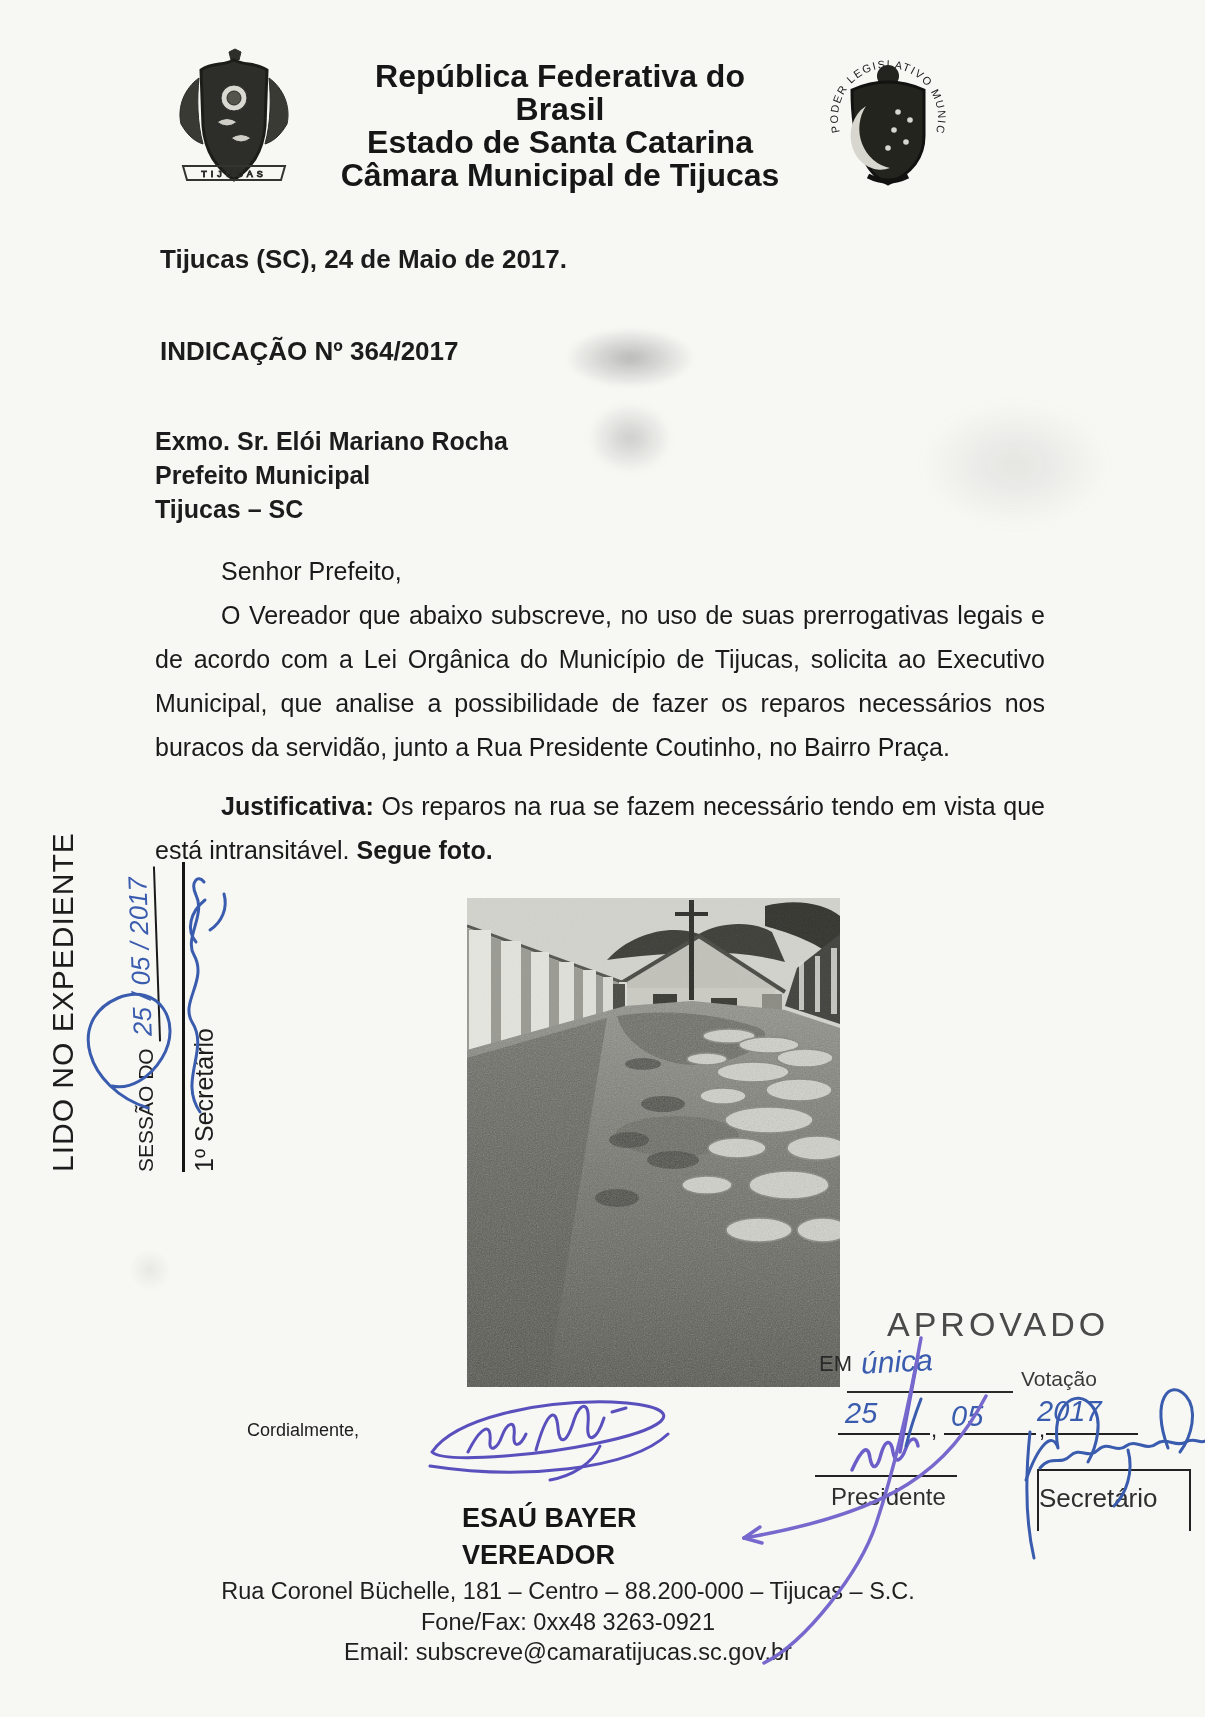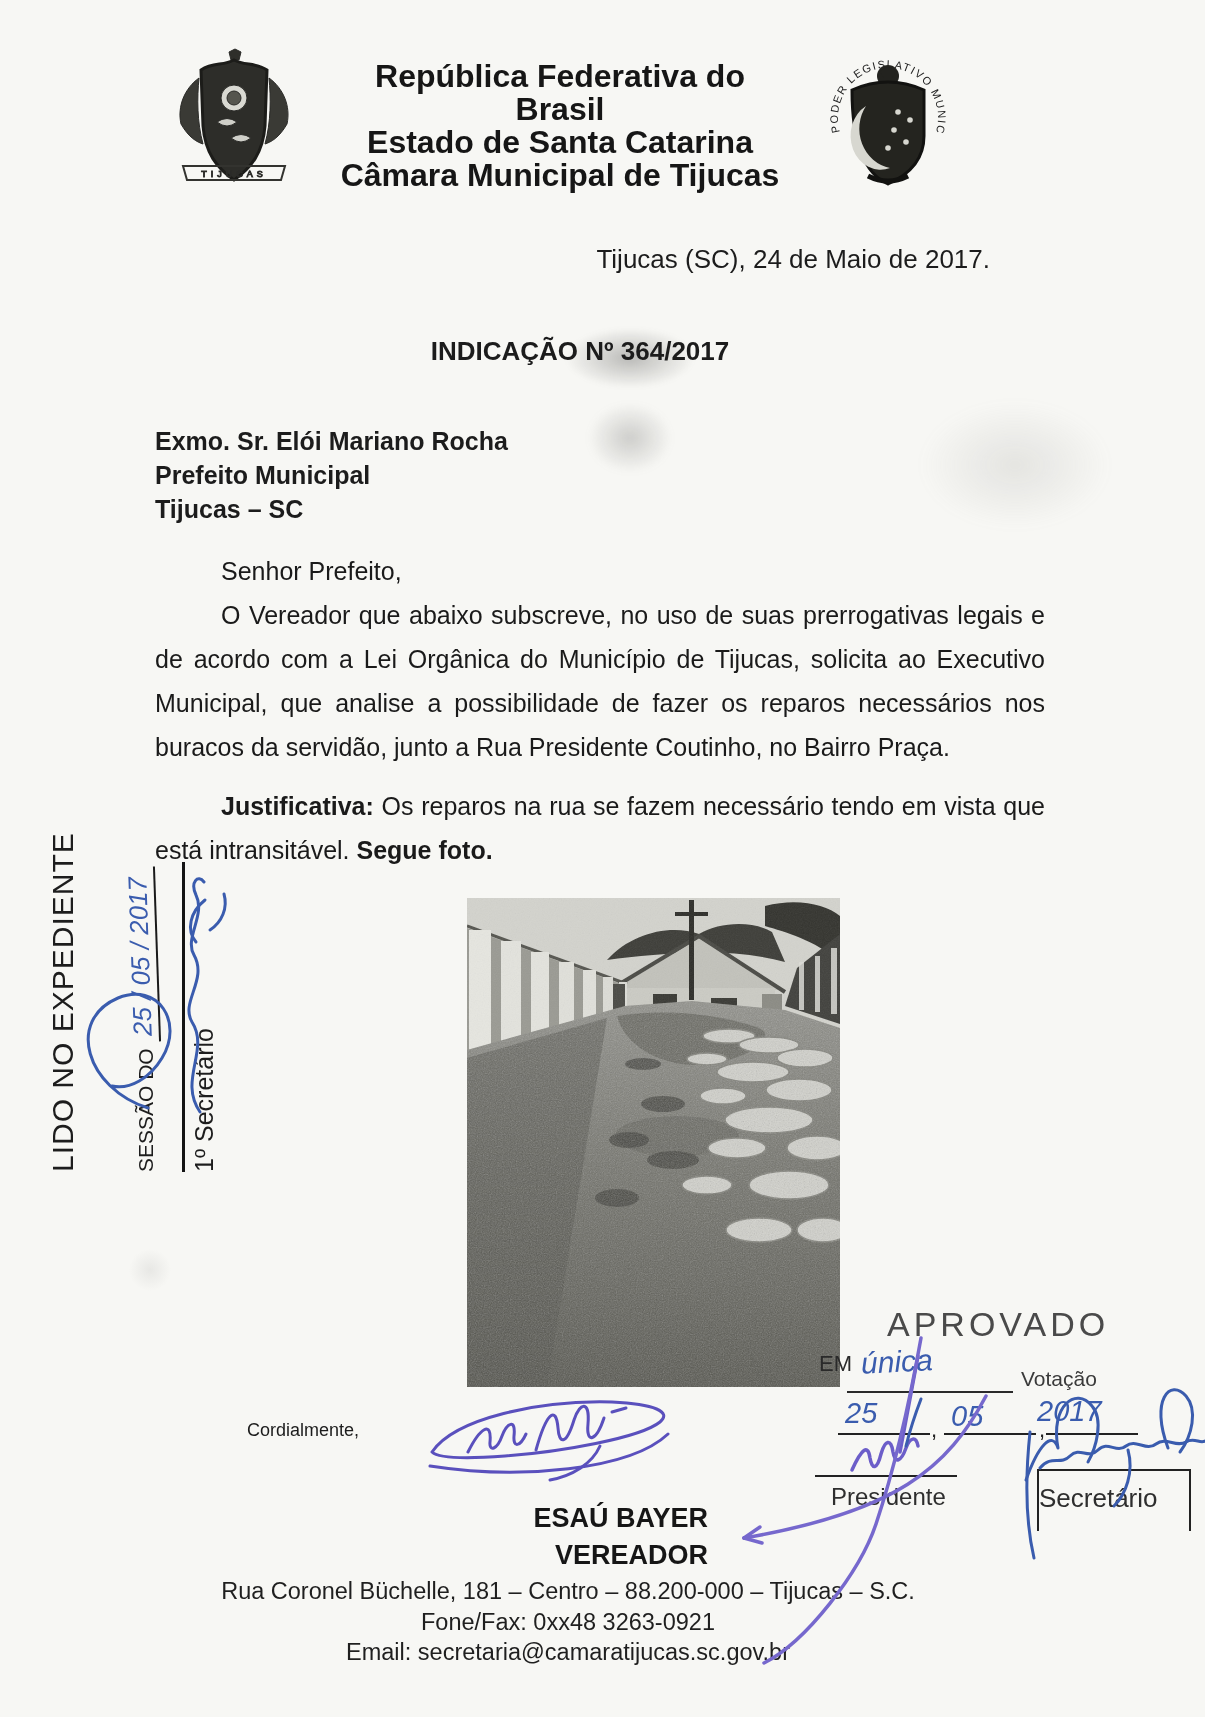--- a/index.html
+++ b/index.html
@@ -4,22 +4,22 @@
 <style>
   html,body{margin:0;padding:0;background:#e9e9e6;}
   .page{position:relative;width:1205px;height:1717px;background:#f7f7f4;overflow:hidden;
         font-family:"Liberation Sans",sans-serif;color:#1c1c1c;}
   .abs{position:absolute;}
   .bold{font-weight:bold;}
   
   .hdr-text{left:330px;top:60px;width:460px;text-align:center;font-weight:bold;
             font-size:32px;line-height:33px;color:#161616;}
   
-  .dateline{left:160px;top:244px;width:830px;text-align:right;font-weight:normal;font-size:26px;}
-  .doc-title{left:160px;top:336px;width:840px;text-align:center;font-weight:bold;font-size:26px;z-index:3;}
+  .dateline{left:160px;top:244px;width:830px;text-align:left;font-weight:bold;font-size:26px;}
+  .doc-title{left:160px;top:336px;width:840px;font-weight:bold;font-size:26px;z-index:3;}
   
   .addressee{left:155px;top:424px;font-weight:bold;font-size:25px;line-height:34px;}
   
   .body-text{left:155px;top:549px;width:890px;font-size:25px;line-height:44px;color:#1a1a1a;}
   .body-text p{margin:0;}
   .indent{text-indent:66px;}
   .justify{text-align:justify;}
   .gap-top{margin-top:15px !important;}
   
   .photo{left:467px;top:898px;width:373px;height:489px;z-index:1;}
@@ -47,21 +47,21 @@
   .ap-dl2{left:129px;top:128px;width:92px;border-bottom:2px solid #222;height:0;}
   .ap-dl3{left:231px;top:128px;width:92px;border-bottom:2px solid #222;height:0;}
   .ap-sep1{left:116px;top:112px;font-size:22px;color:#222;}
   .ap-sep2{left:224px;top:112px;font-size:22px;color:#222;}
   .ap-pline{left:0;top:170px;width:142px;border-bottom:2px solid #222;height:0;}
   .ap-pres{left:16px;top:178px;font-size:24px;color:#2e2e2e;}
   .ap-secbox{left:222px;top:164px;width:154px;height:62px;border:2px solid #222;border-bottom:none;
              text-align:left;padding-top:12px;box-sizing:border-box;font-size:26px;color:#2e2e2e;}
   
   .closing{left:247px;top:1420px;font-size:18px;}
-  .signer{left:462px;top:1500px;width:246px;text-align:right;font-weight:bold;
+  .signer{left:462px;top:1500px;width:246px;text-align:left;font-weight:bold;
           font-size:27px;line-height:37px;color:#161616;}
   
   .footer{left:188px;top:1576px;width:760px;text-align:center;font-size:23.5px;
           line-height:30.5px;color:#1f1f1f;}
   
   .smudge{pointer-events:none;z-index:0;}
   .sm1{left:540px;top:316px;width:180px;height:84px;
        background:radial-gradient(closest-side,rgba(88,88,86,.38),rgba(88,88,86,0) 72%);filter:blur(2px);}
   .sm2{left:570px;top:388px;width:120px;height:100px;
        background:radial-gradient(closest-side,rgba(110,110,108,.30),rgba(110,110,108,0) 70%);filter:blur(3px);}
@@ -249,21 +249,21 @@
 
   <div class="abs closing">Cordialmente,</div>
   <div class="abs signer">
     <div>ESAÚ BAYER</div>
     <div>VEREADOR</div>
   </div>
 
   <div class="abs footer">
     <div>Rua Coronel Büchelle, 181 – Centro – 88.200-000 – Tijucas – S.C.</div>
     <div>Fone/Fax: 0xx48 3263-0921</div>
-    <div>Email: secretaria@camaratijucas.sc.gov.br</div>
+    <div>Email: subscreve@camaratijucas.sc.gov.br</div>
   </div>
 
   <svg class="abs ink" viewBox="0 0 1205 1717">
     <g fill="none" stroke-linecap="round" stroke-linejoin="round">
 
       <g stroke="#5a50bd" stroke-width="3">
         <path d="M432 1452 C455 1418 540 1400 612 1402 C655 1404 672 1412 660 1422 C640 1438 560 1452 505 1456 C465 1459 438 1458 432 1452"></path>
         <path d="M468 1452 C480 1428 492 1420 490 1442 C489 1452 497 1450 502 1436 C507 1423 516 1418 514 1436 C513 1448 520 1447 526 1434"></path>
         <path d="M536 1450 C546 1414 556 1404 558 1428 C559 1444 566 1446 574 1420 C580 1402 590 1400 588 1424 C586 1444 596 1442 604 1418"></path>
         <path d="M600 1446 C592 1464 572 1476 550 1480"></path>

